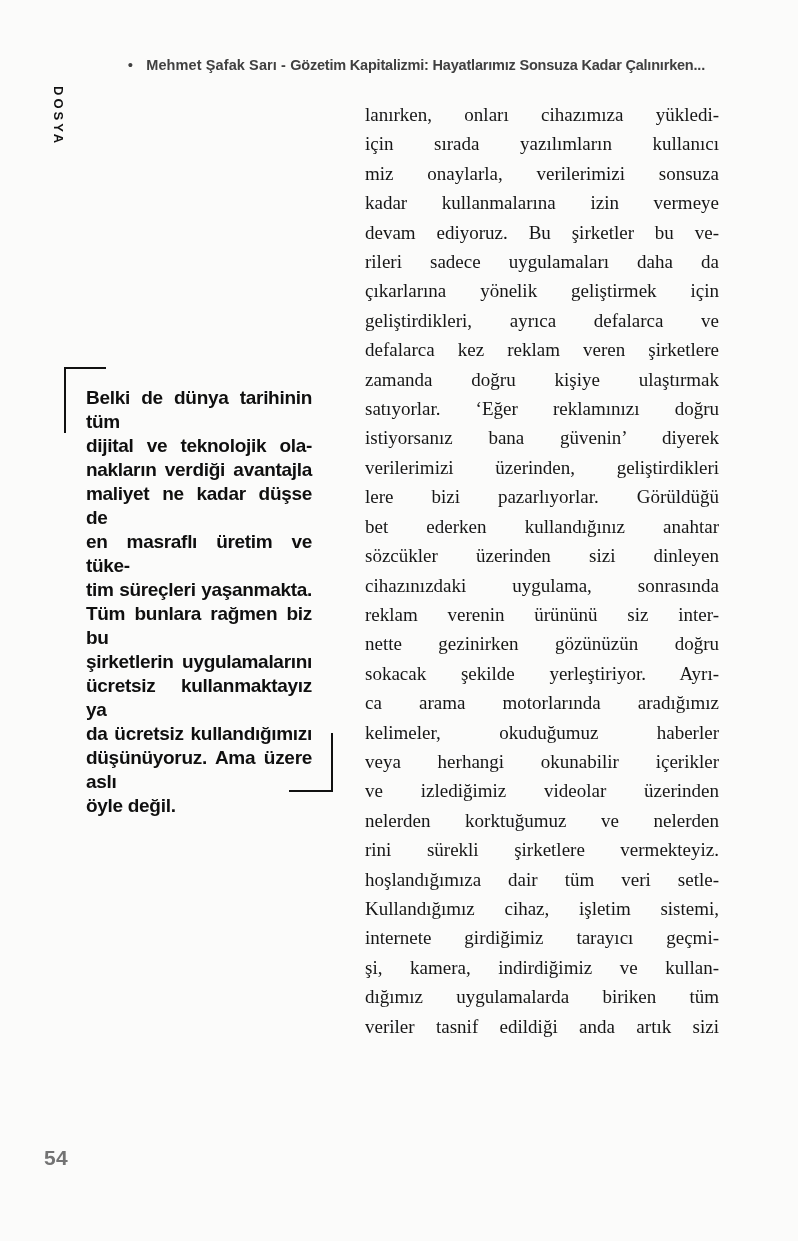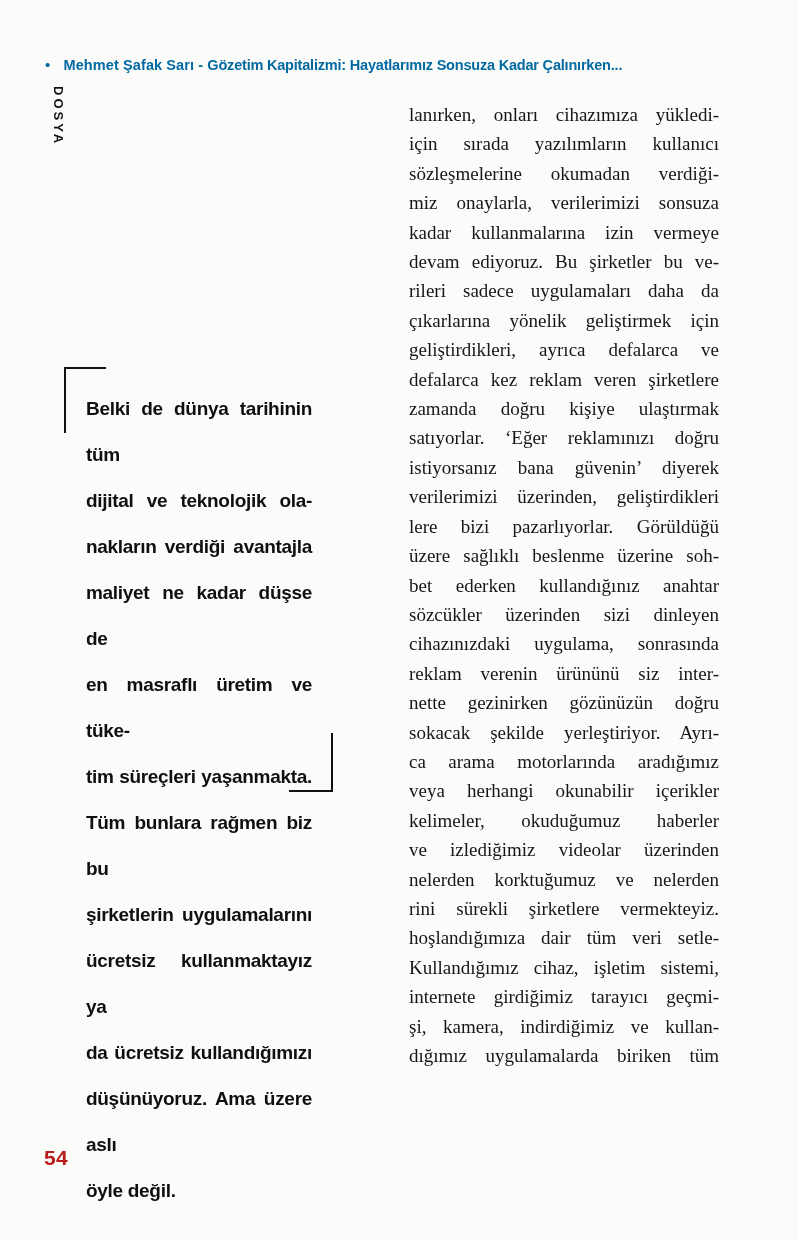--- a/index.html
+++ b/index.html
@@ -20,21 +20,22 @@
   
   .header {
     position: absolute;
     left: 45px;
     top: 56px;
     width: 660px;
     font-size: 14.5px;
     line-height: 18px;
     letter-spacing: 0.1px;
     white-space: nowrap;
-    color: #0369a1;
+    color: #404040;
+    text-align: right;
   }
   .header .bullet { font-size: 15px; margin-right: 9px; }
   .header .author { font-weight: 700; }
   .header .sep { font-weight: 700; }
   .header .title { font-weight: 800; letter-spacing: -0.2px; }
 
   
   .dosya {
     position: absolute;
     left: 51px;
@@ -73,21 +74,21 @@
     left: 86px;
     top: 386px;
     width: 226px;
     font-family: "Liberation Sans", sans-serif;
     font-weight: 700;
     font-size: 19px;
     letter-spacing: -0.3px;
     color: #0f0f0f;
   }
   .qline {
-    line-height: 46px;
+    line-height: 24px;
     text-align: justify;
     text-align-last: justify;
     white-space: normal;
   }
   .quote .qline:last-child {
     text-align-last: left;
   }
 
   
   .body-col {
@@ -96,32 +97,31 @@
     top: 100px;
     width: 354px;
     font-family: "Liberation Serif", serif;
     font-size: 19px;
     color: #161616;
   }
   .bline {
     line-height: 29.4px;
     text-align: justify;
     text-align-last: justify;
-    margin-left: 44px;
   }
 
   
   .pageno {
     position: absolute;
     left: 44px;
     top: 1146px;
     font-weight: 700;
     font-size: 21px;
     letter-spacing: 0.3px;
-    color: #b91c1c;
+    color: #737373;
   }
 </style>
 </head>
 <body>
 
 <div class="page">
 
   <header class="header">
     <span class="bullet">•</span>
     <span class="author">Mehmet Şafak Sarı</span>
@@ -146,48 +146,47 @@
       <div class="qline">da ücretsiz kullandığımızı</div>
       <div class="qline">düşünüyoruz. Ama üzere aslı</div>
       <div class="qline">öyle değil.</div>
     </div>
 
   <div class="bracket-br"></div>
 
   <div class="body-col">
       <div class="bline">lanırken, onları cihazımıza yükledi-</div>
       <div class="bline">için sırada yazılımların kullanıcı</div>
-      <div class="bline">sözleşmelerine okumadan verdiği-</div>
       <div class="bline">miz onaylarla, verilerimizi sonsuza</div>
       <div class="bline">kadar kullanmalarına izin vermeye</div>
       <div class="bline">devam ediyoruz. Bu şirketler bu ve-</div>
       <div class="bline">rileri sadece uygulamaları daha da</div>
       <div class="bline">çıkarlarına yönelik geliştirmek için</div>
       <div class="bline">geliştirdikleri, ayrıca defalarca ve</div>
       <div class="bline">defalarca kez reklam veren şirketlere</div>
       <div class="bline">zamanda doğru kişiye ulaştırmak</div>
       <div class="bline">satıyorlar. ‘Eğer reklamınızı doğru</div>
       <div class="bline">istiyorsanız bana güvenin’ diyerek</div>
       <div class="bline">verilerimizi üzerinden, geliştirdikleri</div>
       <div class="bline">lere bizi pazarlıyorlar. Görüldüğü</div>
-      <div class="bline">üzere sağlıklı beslenme üzerine soh-</div>
       <div class="bline">bet ederken kullandığınız anahtar</div>
       <div class="bline">sözcükler üzerinden sizi dinleyen</div>
       <div class="bline">cihazınızdaki uygulama, sonrasında</div>
       <div class="bline">reklam verenin ürününü siz inter-</div>
       <div class="bline">nette gezinirken gözünüzün doğru</div>
       <div class="bline">sokacak şekilde yerleştiriyor. Ayrı-</div>
       <div class="bline">ca arama motorlarında aradığımız</div>
+      <div class="bline">kelimeler, okuduğumuz haberler</div>
       <div class="bline">veya herhangi okunabilir içerikler</div>
-      <div class="bline">kelimeler, okuduğumuz haberler</div>
       <div class="bline">ve izlediğimiz videolar üzerinden</div>
       <div class="bline">nelerden korktuğumuz ve nelerden</div>
       <div class="bline">rini sürekli şirketlere vermekteyiz.</div>
       <div class="bline">hoşlandığımıza dair tüm veri setle-</div>
       <div class="bline">Kullandığımız cihaz, işletim sistemi,</div>
       <div class="bline">internete girdiğimiz tarayıcı geçmi-</div>
       <div class="bline">şi, kamera, indirdiğimiz ve kullan-</div>
       <div class="bline">dığımız uygulamalarda biriken tüm</div>
+      <div class="bline">veriler tasnif edildiği anda artık sizi</div>
     </div>
 
   <div class="pageno">54</div>
 
 </div>
 
 </body></html>

